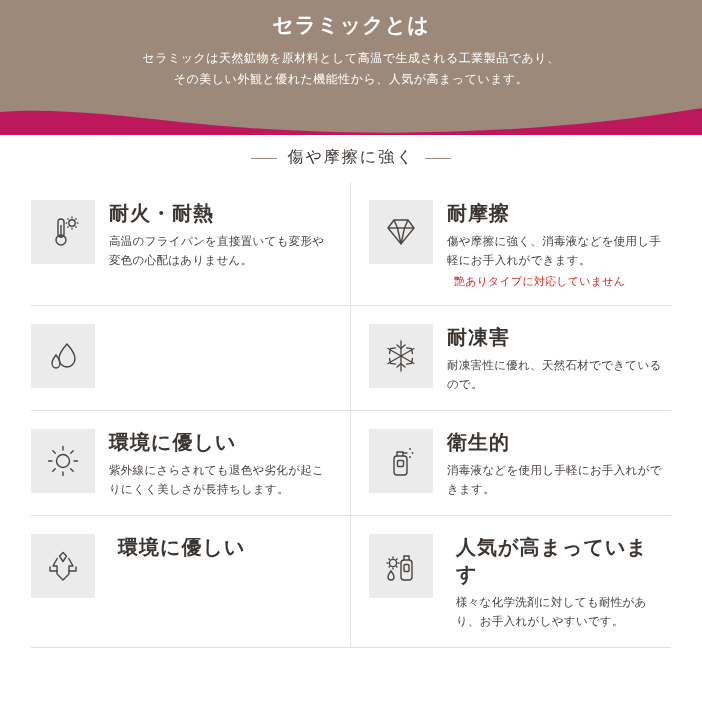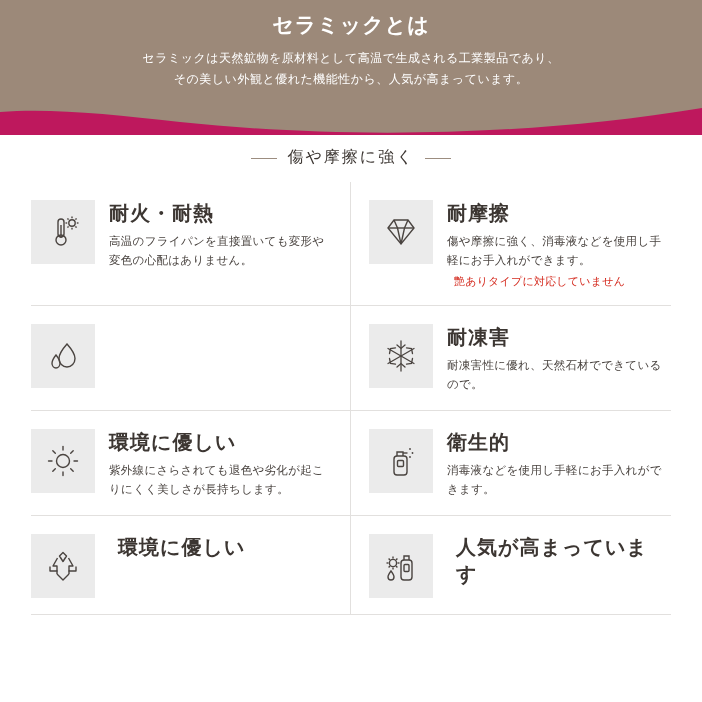--- a/index.html
+++ b/index.html
@@ -299,16 +299,17 @@
         <line x1="13.5" y1="14" x2="15.5" y2="14"></line>
         <line x1="4.6" y1="9.6" x2="6" y2="11"></line>
         <line x1="12" y1="17" x2="13.4" y2="18.4"></line>
         <line x1="4.6" y1="18.4" x2="6" y2="17"></line>
         <line x1="12" y1="11" x2="13.4" y2="9.6"></line>
         <path d="M7 22 C7 22 10 26 10 28 C10 29.7 8.7 31 7 31 C5.3 31 4 29.7 4 28 C4 26 7 22 7 22 Z"></path>
       </svg>
     </div>
     <div class="cell-text">
       <p class="cell-title">人気が高まっています</p>
+      <p class="cell-desc">様々な化学洗剤に対しても耐性があり、お手入れがしやすいです。</p>
     </div>
   </div>
 
 </div>
 
 </body></html>

